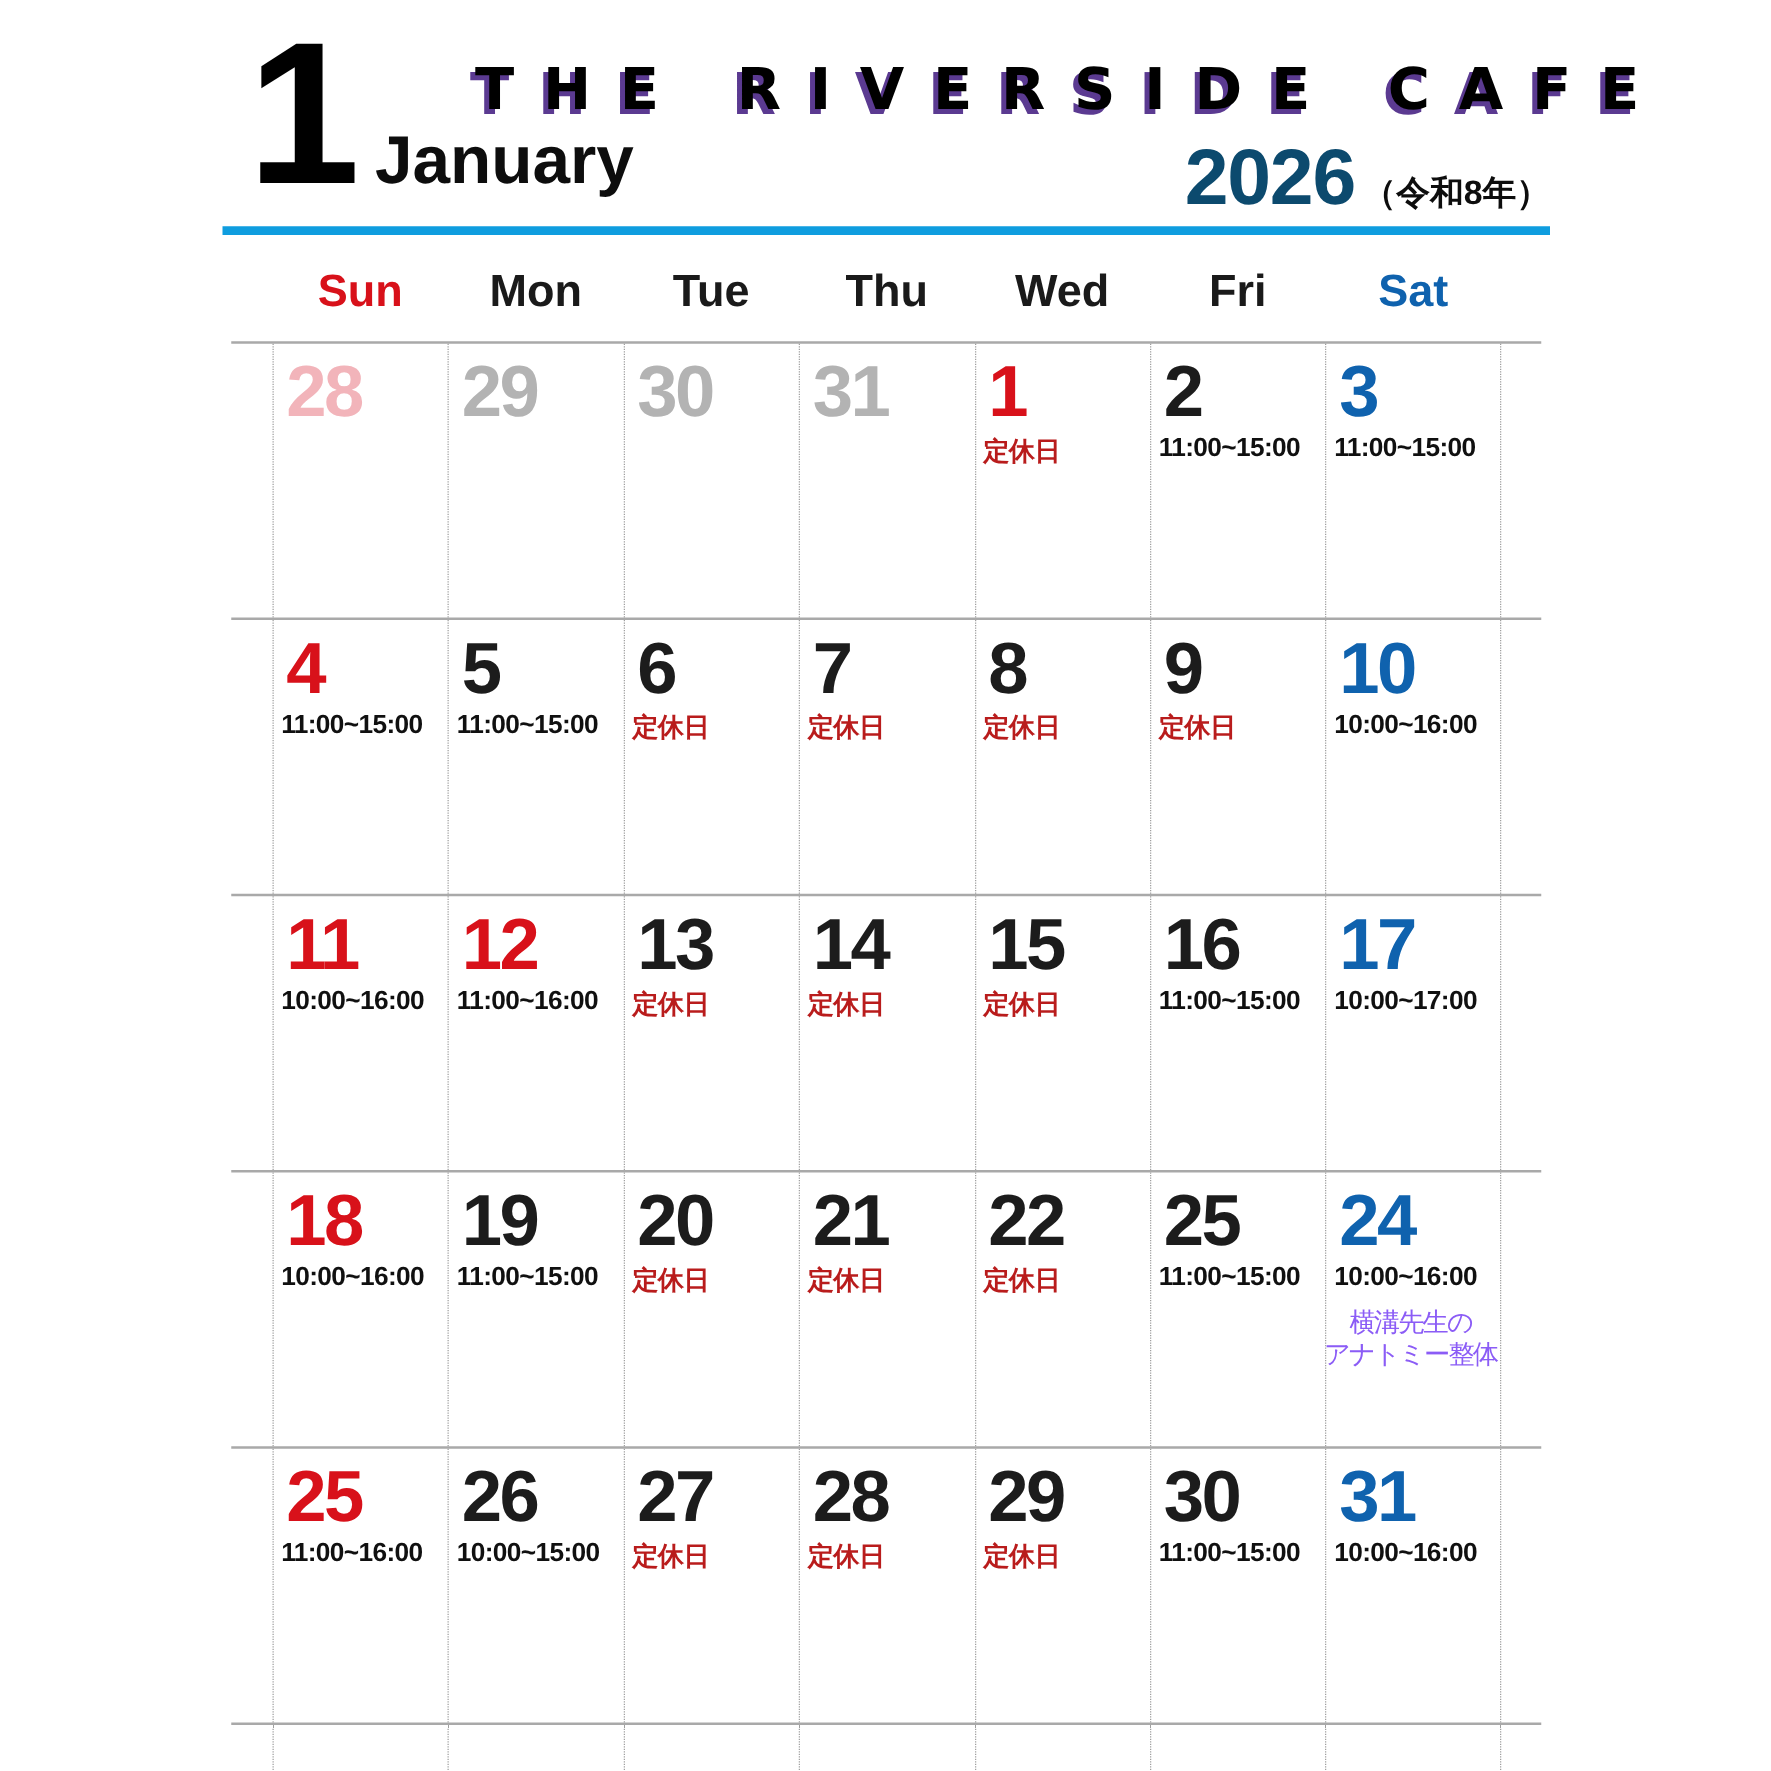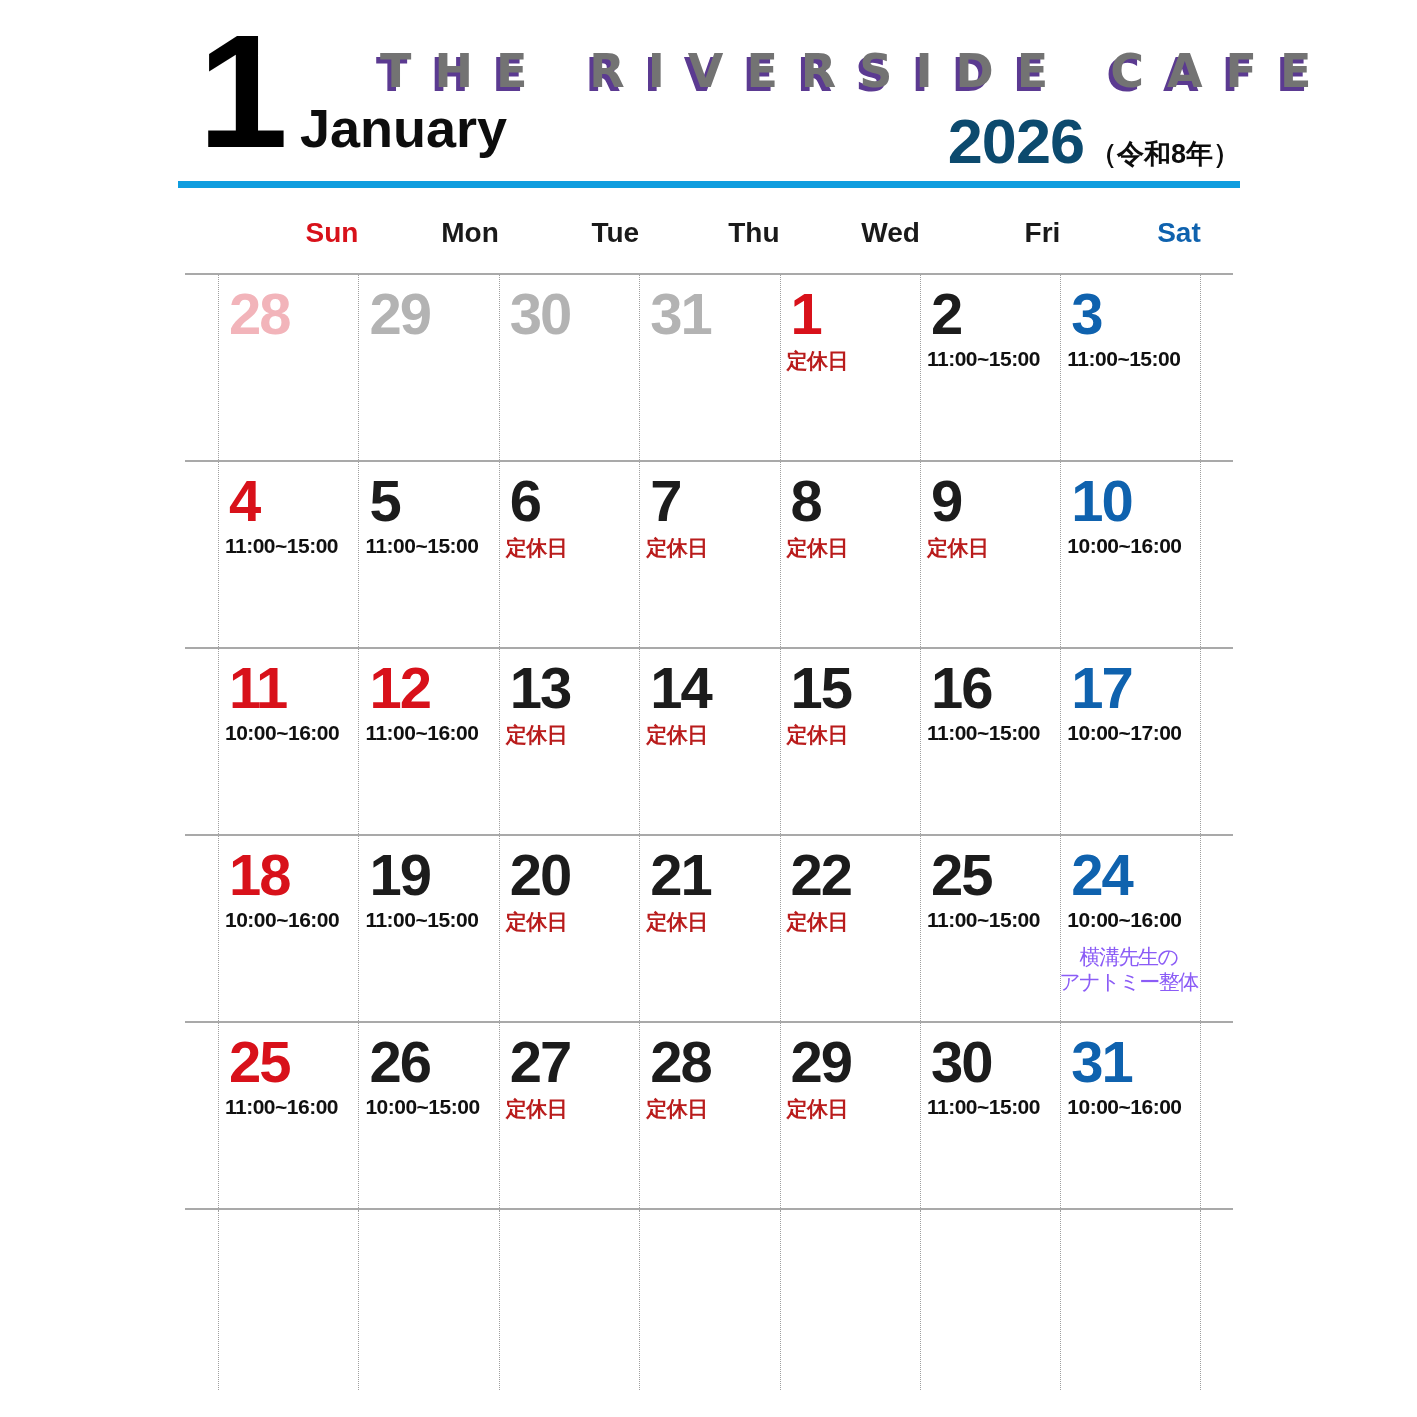--- a/index.html
+++ b/index.html
@@ -18,48 +18,48 @@
     font-size:162px; line-height:1; font-weight:700; color:#000;
   }
   .month-name {
     position:absolute; left:300px; top:99px;
     font-size:54px; line-height:1.1; font-weight:700; color:#0d0d0d;
   }
   .cafe-title {
     position:absolute; left:380px; top:44px;
     font-family:"DejaVu Sans",sans-serif;
     font-size:46px; font-weight:700; letter-spacing:0.5em;
-    color:#737373; text-shadow:-4px 4px 0 #5b3a91;
+    color:#000000; text-shadow:-4px 4px 0 #5b3a91;
     white-space:nowrap;
   }
   .year-block {
     position:absolute; right:177px; top:104px;
     display:flex; align-items:baseline; gap:6px; white-space:nowrap;
   }
   .year { font-size:63px; font-weight:600; letter-spacing:-1px; color:#0c4a6e; line-height:1; }
   .era  { font-size:27px; font-weight:700; color:#0d0d0d;margin-top:32px; }
   .accent-line {
     position:absolute; left:178px; top:181px;
     width:1062px; height:7px; background:#0f9ddf;
   }
 
   
   #calendar { position:absolute; left:185px; top:200px; width:1048px; }
 
   .weekday-row { display:flex; height:73px; padding-left:33px; }
   .weekday {
-    width:140.4px; text-align:right;
-    font-size:28px; font-weight:700; line-height:66px;
+    width:140.4px; text-align:center;
+    font-size:36px; font-weight:700; line-height:66px;
     color:#1a1a1a;
   }
   .weekday.wd-sun { color:#d8111a; }
   .weekday.wd-sat { color:#0f62ae; }
 
   .week-row {
-    display:flex; height:187px; padding-left:33px;
+    display:flex; height:221px; padding-left:33px;
     border-top:2px solid #a9a9a9;
   }
   .week-row.empty { height:182px; }
   .cell {
     width:140.4px; flex:0 0 auto;
     border-left:1px dotted #9f9f9f;
     overflow:visible;
   }
   .cell:last-child { border-right:1px dotted #9f9f9f; }
 

